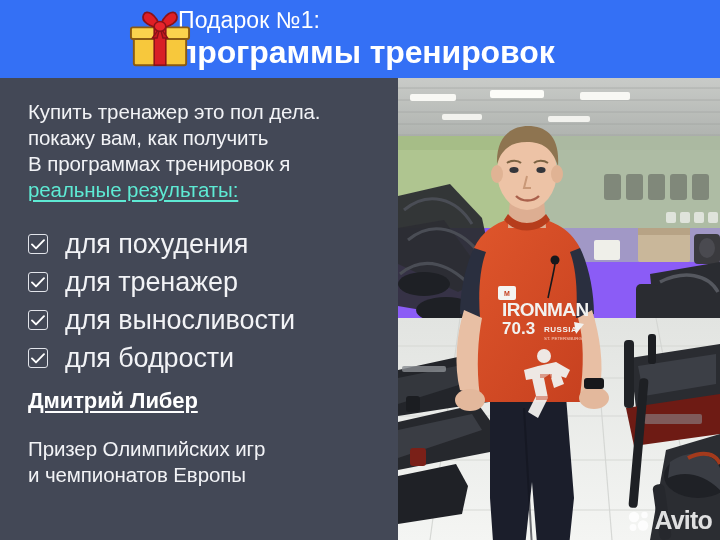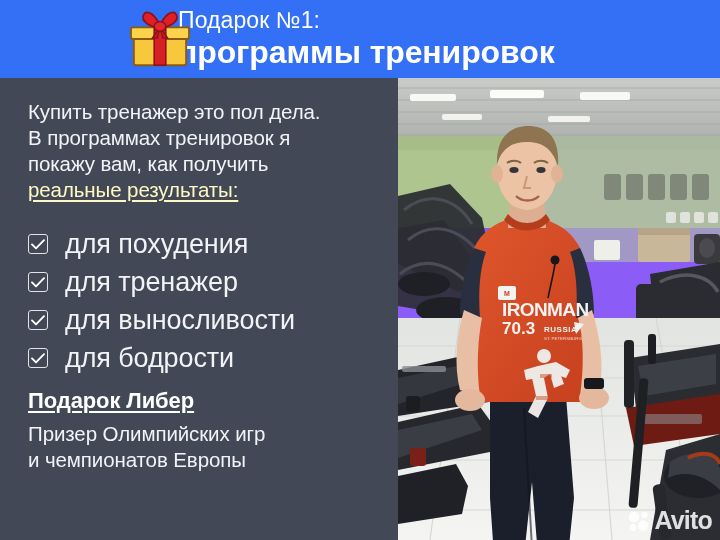--- a/index.html
+++ b/index.html
@@ -71,21 +71,21 @@
   }
   .intro-text {
     color: #F2F3F6;
     font-size: 20.5px;
     line-height: 26px;
     letter-spacing: -0.1px;
     white-space: nowrap;
   }
   .intro-line { display: block; }
   .highlight-line {
-    color: #fef9c3;
+    color: #5eead4;
     text-decoration: underline;
     text-decoration-thickness: 2px;
     text-underline-offset: 3px;
     display: block;
   }
 
   
   .checklist {
     margin-top: 24px;
   }
@@ -129,21 +129,21 @@
     text-underline-offset: 3px;
     display: block;
     white-space: nowrap;
   }
   .signature-sub {
     color: #F2F3F6;
     font-size: 20.5px;
     line-height: 26px;
     letter-spacing: -0.1px;
     display: block;
-    margin-top: 7px;
+    margin-top: 22px;
     white-space: nowrap;
   }
   .signature-sub-line { display: block; }
 
   
   .photo {
     position: absolute;
     left: 398px;
     top: 78px;
     width: 322px;
@@ -201,22 +201,22 @@
     <div class="header-text">
       <span class="header-line1">Подарок №1:</span>
       <span class="header-line2">программы тренировок</span>
     </div>
   </div>
 
   <div class="left-panel">
 
     <div class="intro-text">
       <span class="intro-line">Купить тренажер это пол дела.</span>
+      <span class="intro-line">покажу вам, как получить</span>
       <span class="intro-line">В программах тренировок я</span>
-      <span class="intro-line">покажу вам, как получить</span>
       <span class="highlight-line">реальные результаты:</span>
     </div>
 
     <div class="checklist">
 
       <div class="check-item">
         <span class="check-box">
           <svg width="14" height="11" viewBox="0 0 14 11" aria-hidden="true">
             <polyline points="1,5.4 5,9.4 13,1.2" fill="none" stroke="#FFFFFF" stroke-width="1.9" stroke-linecap="round" stroke-linejoin="round"></polyline>
           </svg>
@@ -247,21 +247,21 @@
           <svg width="14" height="11" viewBox="0 0 14 11" aria-hidden="true">
             <polyline points="1,5.4 5,9.4 13,1.2" fill="none" stroke="#FFFFFF" stroke-width="1.9" stroke-linecap="round" stroke-linejoin="round"></polyline>
           </svg>
         </span>
         <span class="check-label">для бодрости</span>
       </div>
 
     </div>
 
     <div class="signature">
-      <span class="signature-name">Подарок Либер</span>
+      <span class="signature-name">Дмитрий Либер</span>
       <span class="signature-sub">
         <span class="signature-sub-line">Призер Олимпийских игр</span>
         <span class="signature-sub-line">и чемпионатов Европы</span>
       </span>
     </div>
 
   </div>
 
   <div class="photo">
     <svg width="322" height="462" viewBox="0 0 322 462" aria-hidden="true">

